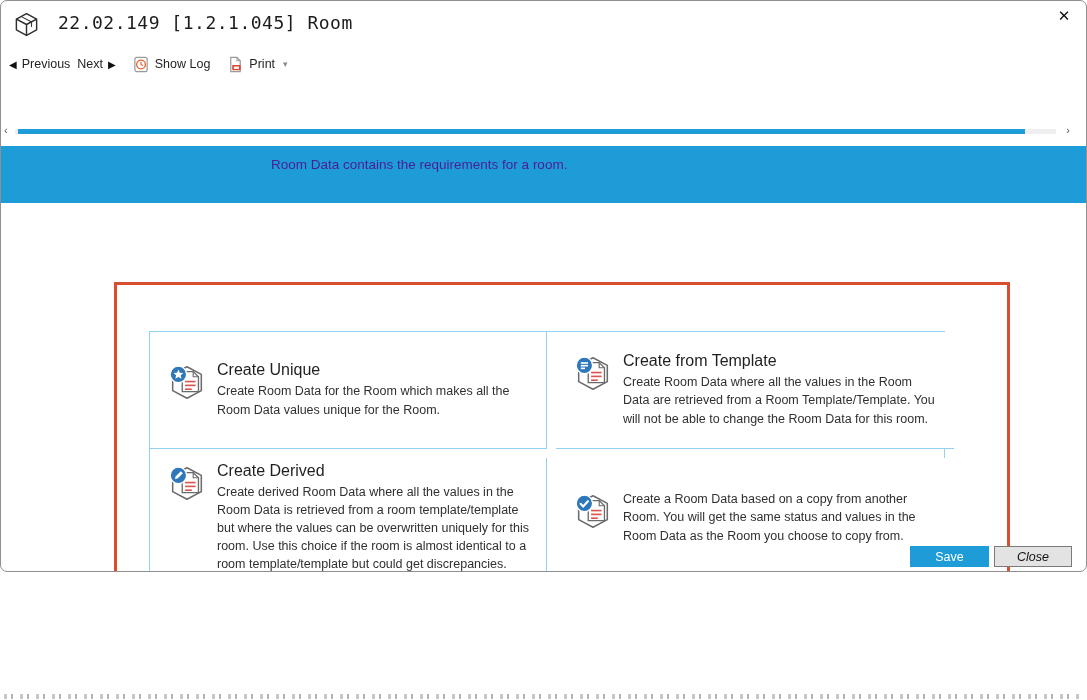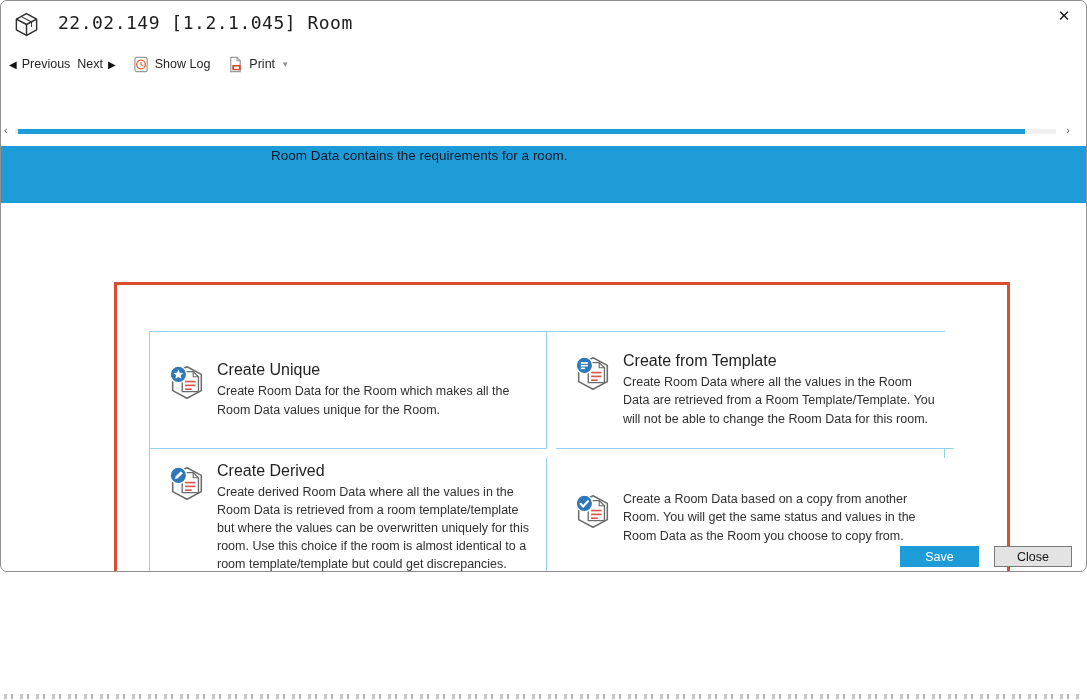--- a/index.html
+++ b/index.html
@@ -44,44 +44,44 @@
 
   
   .tab-scroll { position:absolute; left:0; right:0; top:126px; height:10px; }
   .tab-scroll .arrow { position:absolute; top:-3px; font-size:11px; color:#555; cursor:pointer; }
   .tab-scroll .arrow.left { left:3px; } .tab-scroll .arrow.right { right:16px; }
   .tab-scroll .track { position:absolute; left:14px; right:30px; top:2px; height:5px; background:#efefef; }
   .tab-scroll .thumb { position:absolute; left:17px; width:1007px; top:2px; height:5px; background:#1e9cd7; cursor:pointer; }
 
   
   .banner { position:absolute; left:0; right:0; top:145px; height:57px; background:#1e9cd7; }
-  .banner .lines { margin-left:270px; color:#0f172a; font-size:13.5px; line-height:20px; }
+  .banner .lines { margin-left:270px; padding-top:9px; color:#4c1d95; font-size:13.5px; line-height:20px; }
 
   
   .highlight-box { position:absolute; left:113px; top:281px; width:896px; height:320px; border:3px solid #d94e2c; background:transparent; }
 
   
   .cards {
     position:absolute; left:148px; top:330px; width:796px;
     display:grid; grid-template-columns:397px 398px; grid-template-rows:117px 119px;
     border:1px solid #93d2ef; background:#fff;gap:9px;
   }
   .card { background:#fff; display:flex; align-items:center; padding:0 14px 0 16px; cursor:pointer; }
   .card.br { border-right:1px solid #93d2ef; }
   .card.bb { border-bottom:1px solid #93d2ef; }
   .card-inner { display:flex; align-items:flex-start; gap:9px; }
   .card-icon { flex:0 0 42px; margin-top:1px; }
   .card-title { font-size:16px; color:#1f1f1f; margin-bottom:3px; }
   .card-desc { font-size:12.5px; color:#303030; line-height:1.45; max-width:330px; }
 
   
-  .footer-buttons { position:absolute; right:14px; bottom:4px; display:flex; gap:15px; }
+  .footer-buttons { position:absolute; right:14px; bottom:4px; display:flex; gap:5px; }
   .btn { height:21px; font-size:12.5px; font-family:"Liberation Sans", sans-serif; cursor:pointer; }
   .btn.save { width:79px; background:#1e9cd7; color:#fff; border:1px solid #1e9cd7; }
-  .btn.close { width:78px; background:#e3e3e3; color:#111; border:1px solid #7a7a7a; }
+  .btn.close { width:78px; background:#e3e3e3; color:#111; border:1px solid #7a7a7a;font-style:italic; }
 </style>
 </head>
 <body>
 
 <div class="window">
 
   <svg class="logo" viewBox="0 0 32 32" fill="none" stroke="#2e2e2e" stroke-width="1.7" stroke-linejoin="round">
     <path d="M16 3 L28 9.5 V22.5 L16 29 L4 22.5 V9.5 Z"></path>
     <path d="M4 9.5 L16 16 L28 9.5"></path>
     <path d="M16 16 V29"></path>

